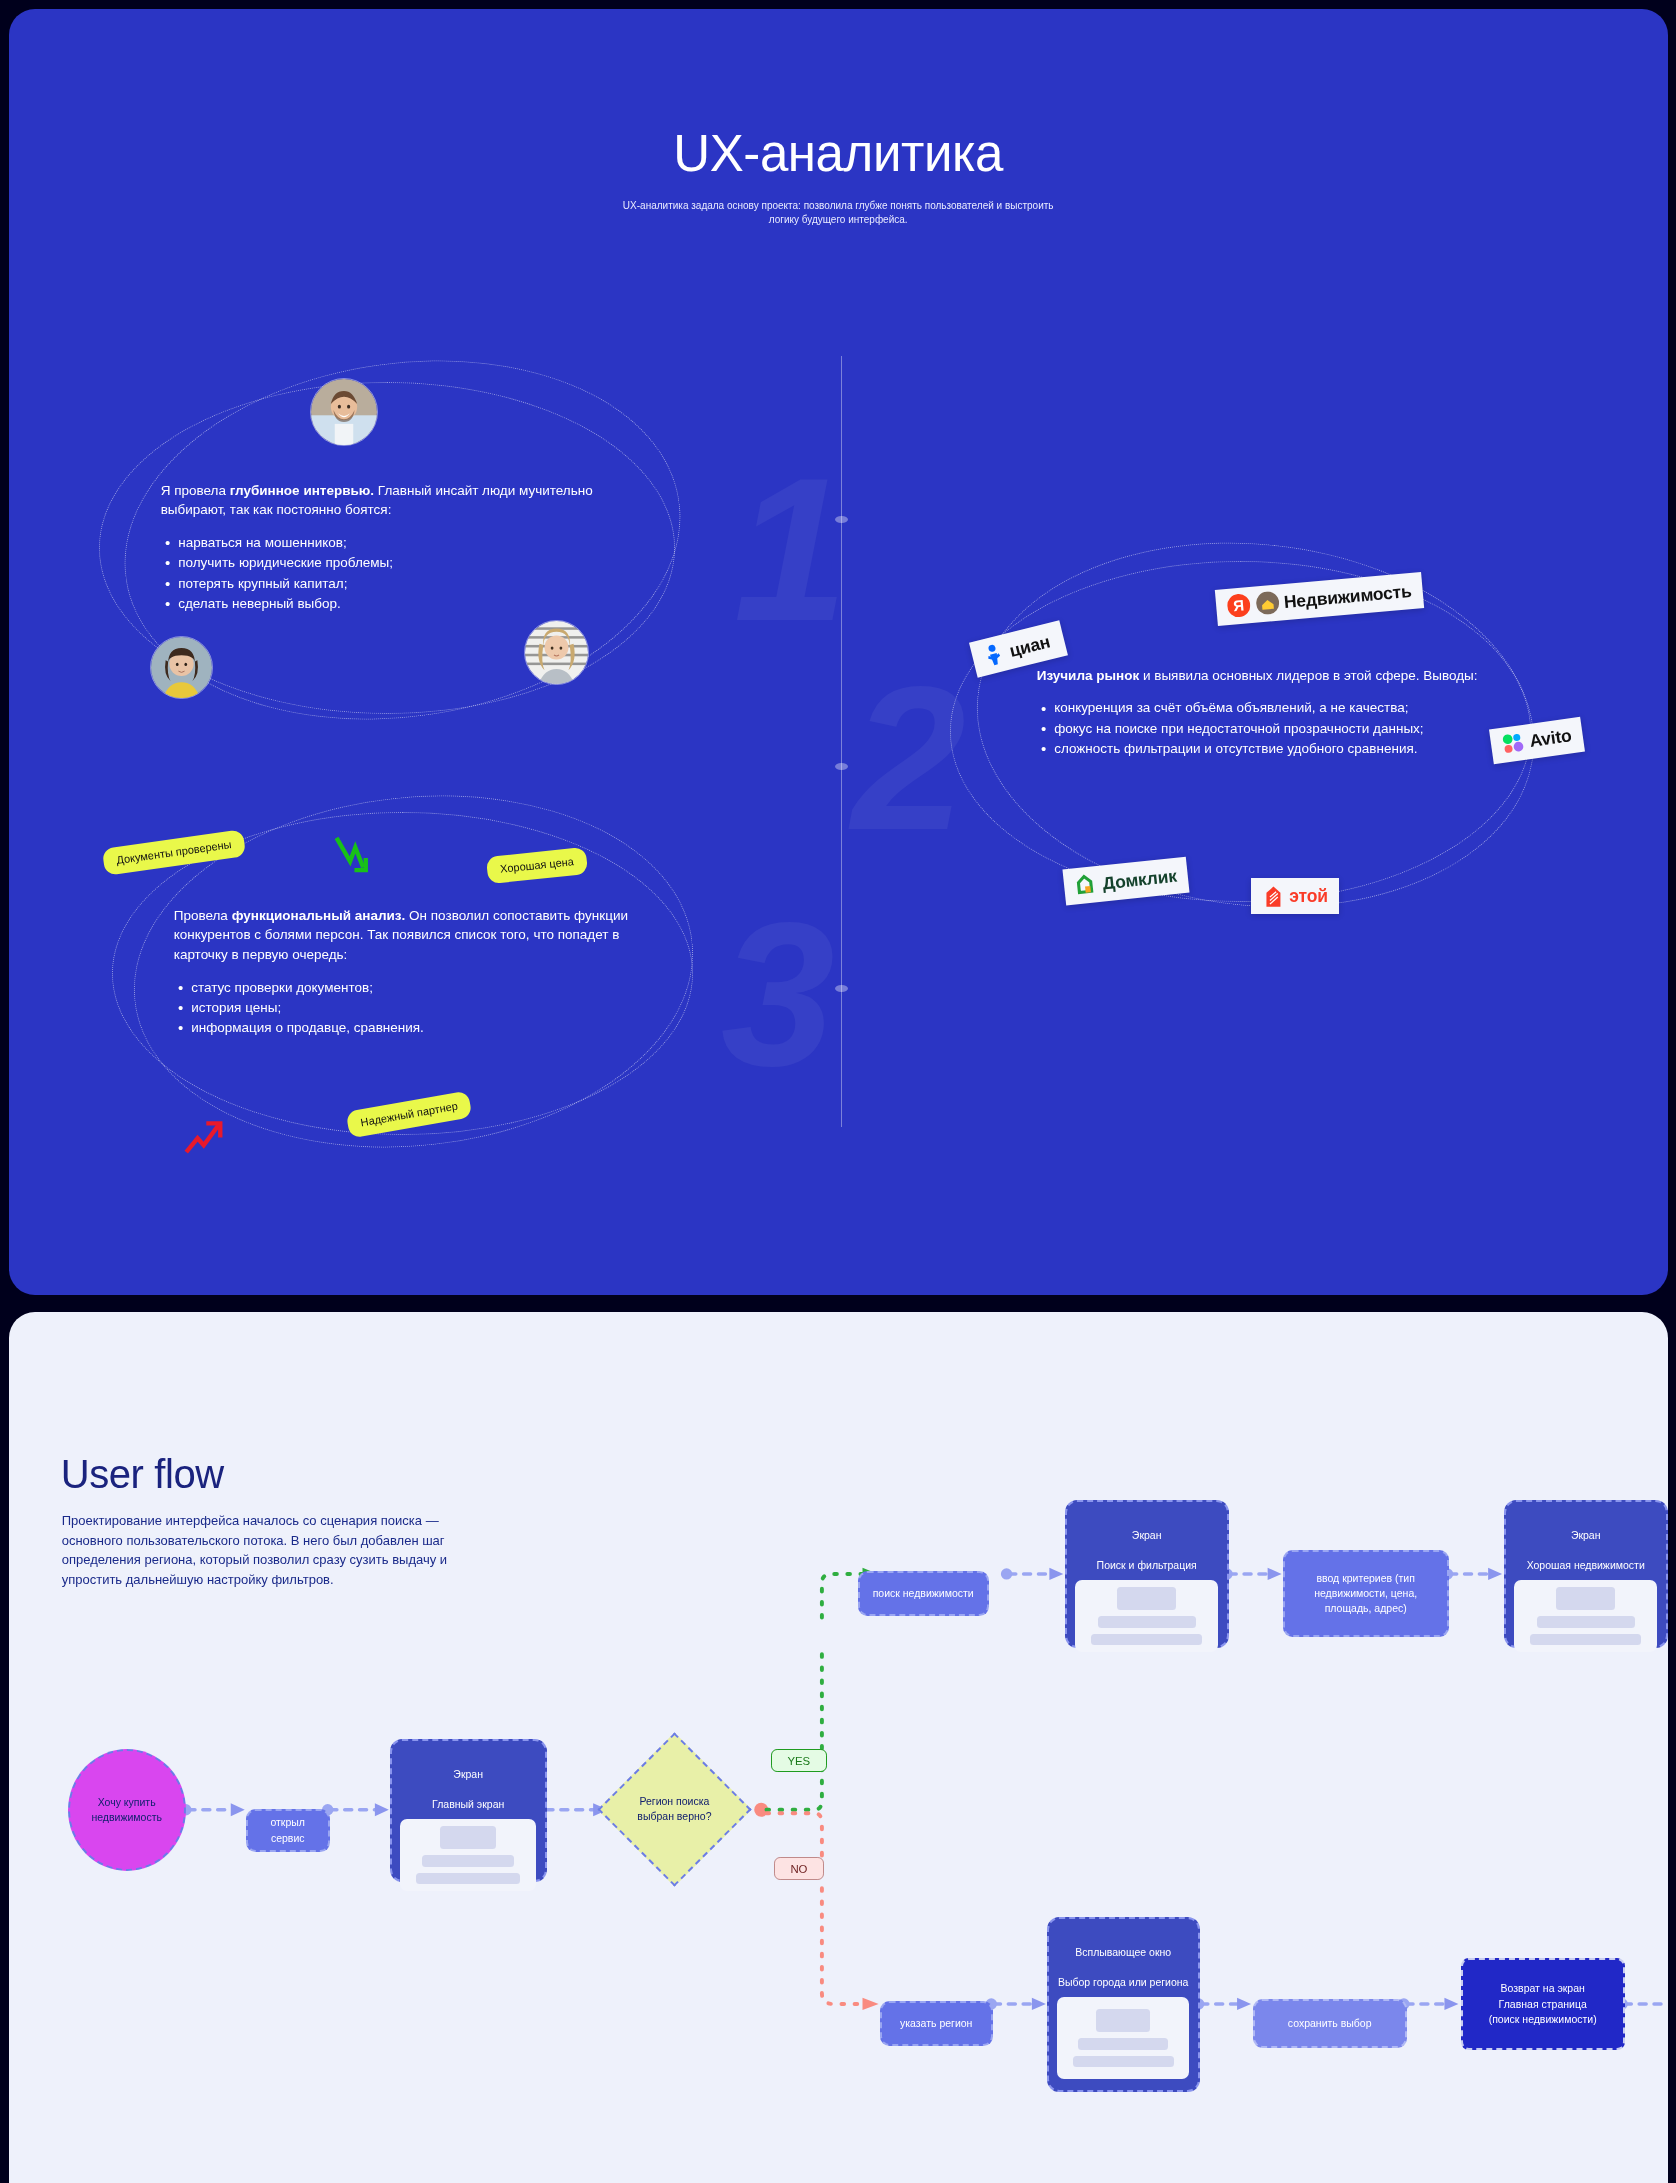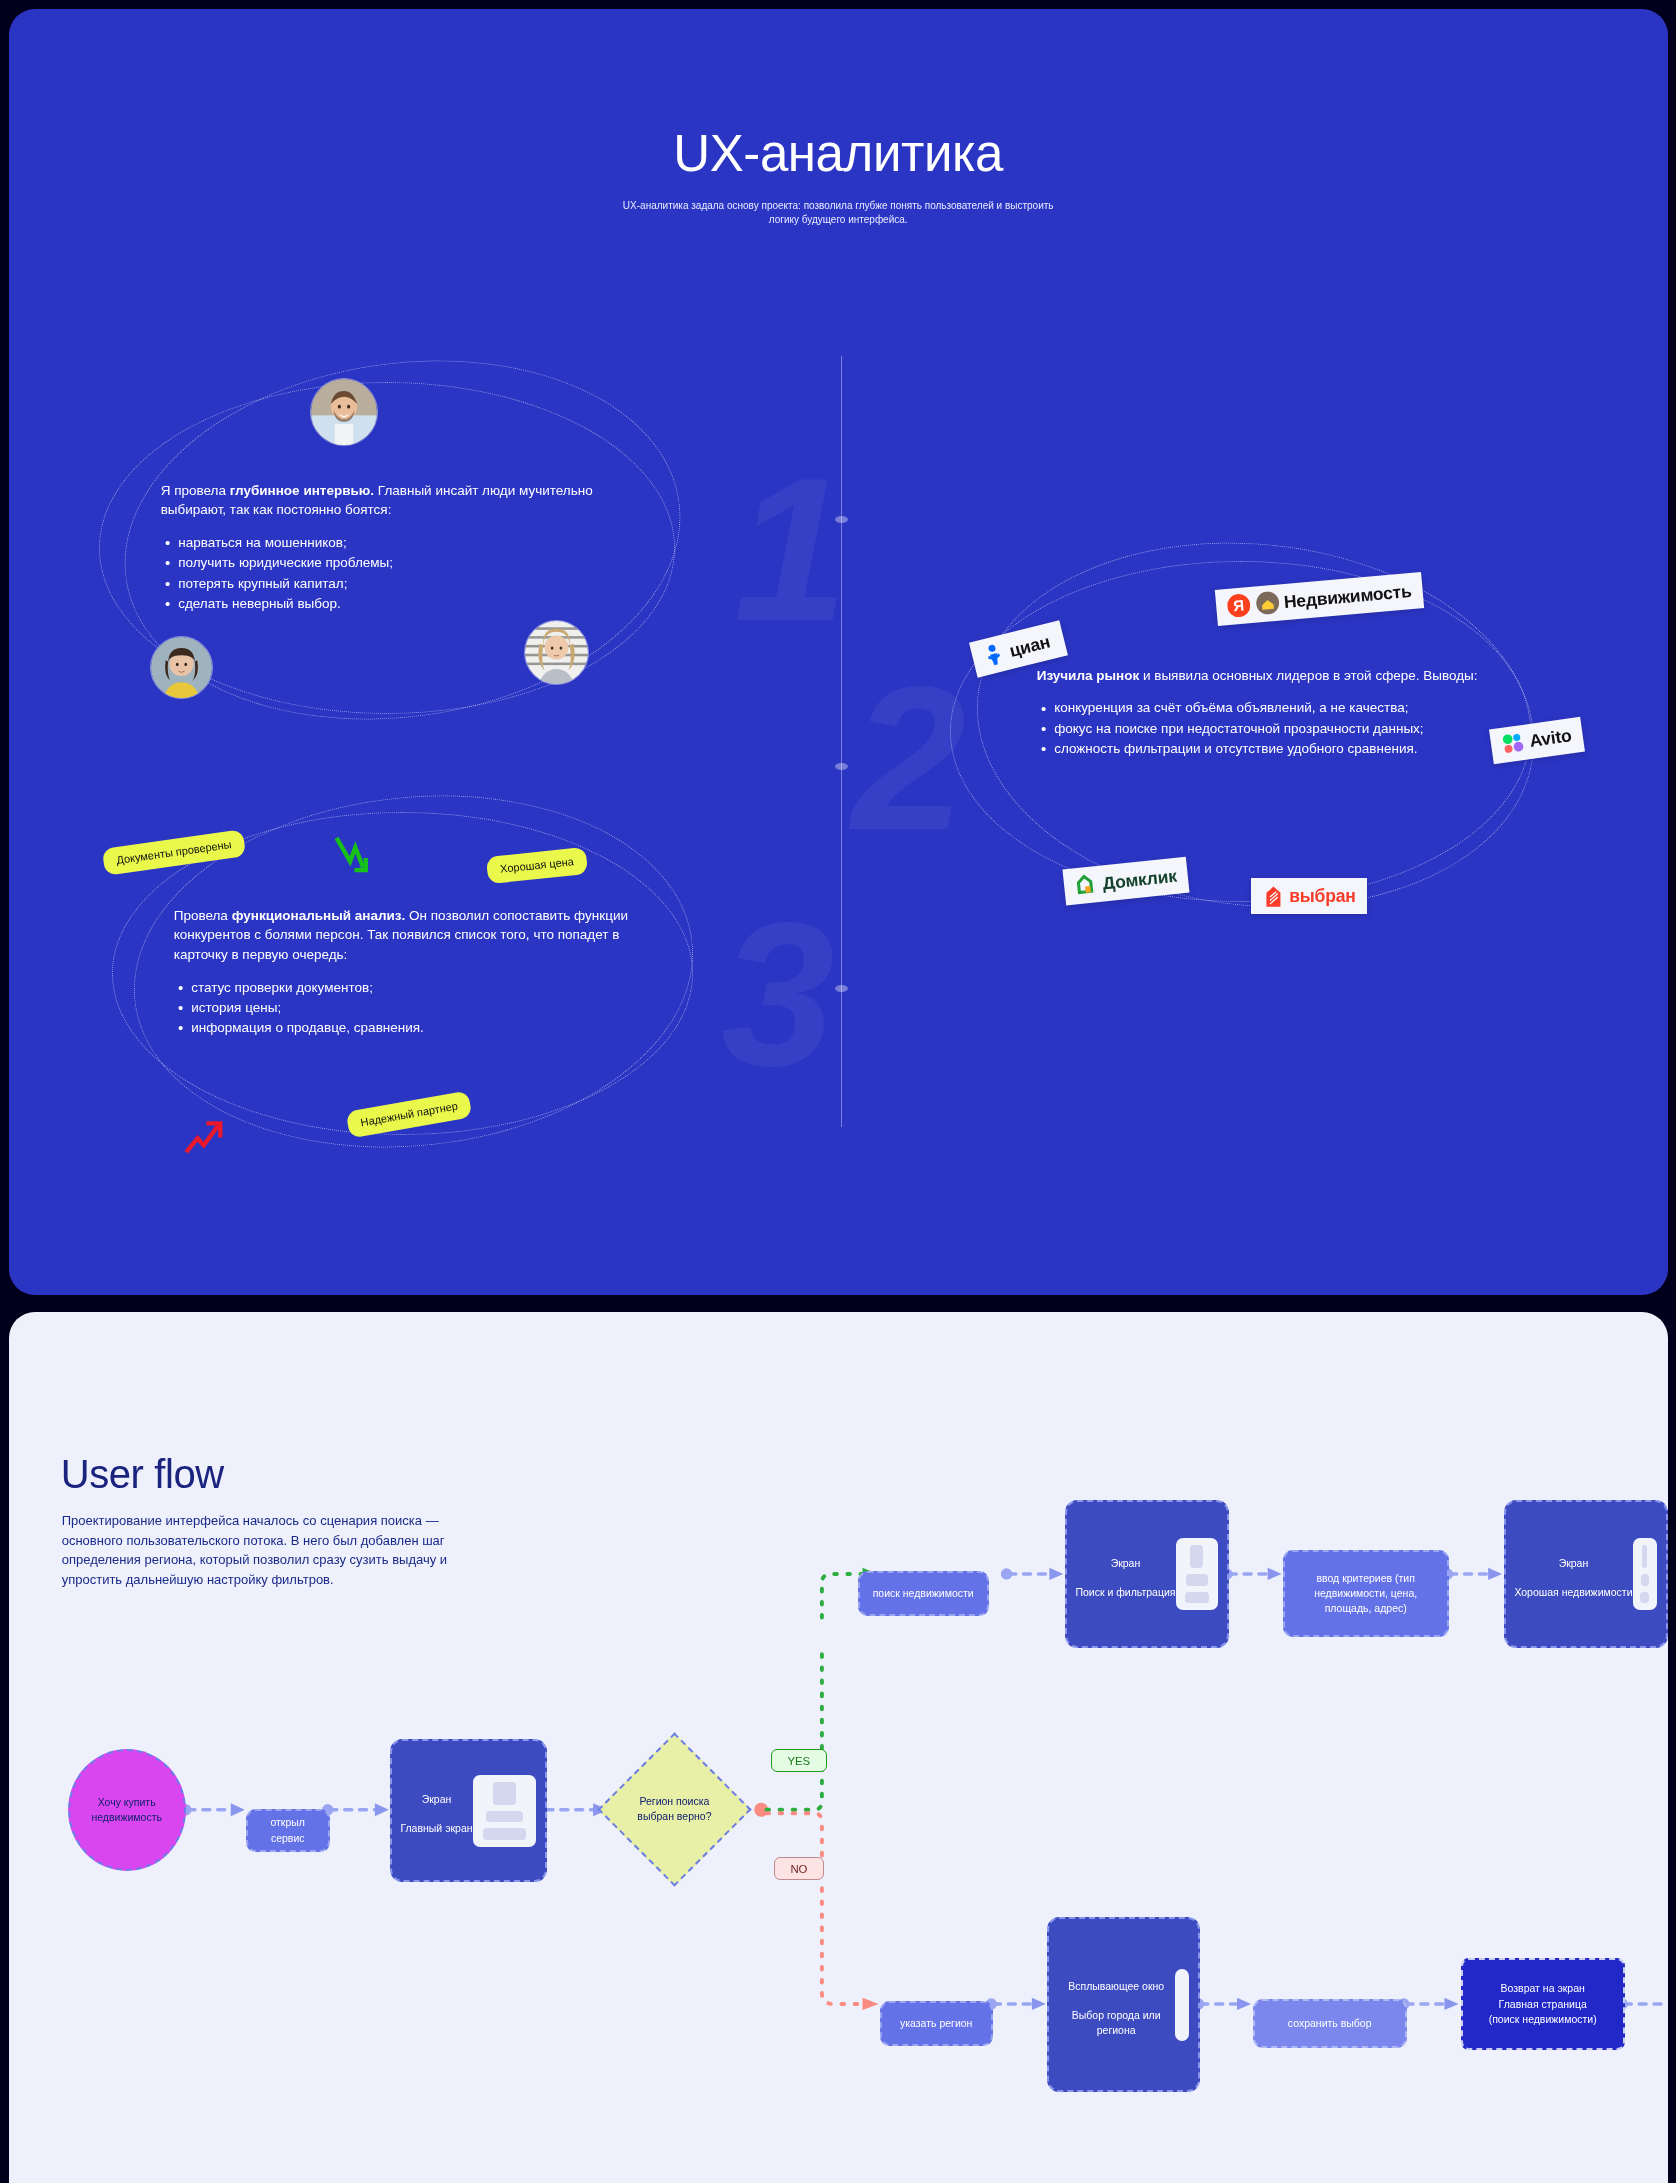--- a/index.html
+++ b/index.html
@@ -179,21 +179,21 @@
     color: #ffffff;
     font-size: 10.5px;
     line-height: 1.45;
     padding: 6.1px 7.9px;
     margin-top: 20px;
   }
   .node-screen {
     background: #3d4bc0;
     border: 2.2px dashed #8a95ee;
     border-radius: 12.2px;
-    flex-direction: row;
+    flex-direction: column;
     justify-content: space-between;
     padding: 11.4px 8.7px;
   }
   .node-screen .sc-title {
     color: #ffffff;
     font-size: 10.5px;
     line-height: 1.4;
     margin-bottom: 7.9px;
     white-space: pre-line;
   }
@@ -419,21 +419,21 @@
     <span>
       <svg width="22" height="23.6" viewBox="0 0 50 54">
           <path d="M10 20 l16 -14 l16 14 v32 h-32z" fill="#fa3c28"></path>
           <g stroke="#fff" stroke-width="3">
             <path d="M18 46 l18 -16"></path>
             <path d="M18 38 l18 -16"></path>
             <path d="M18 30 l14 -12"></path>
           </g>
         </svg>
     </span>
-    <span class="lbl" style="color:#fa3c28">выбран</span>
+    <span class="lbl" style="color:#fa3c28">этой</span>
   </div>
 </div>
 
 <div class="card-flow">
 
   <div class="uf-title">User flow</div>
   <div class="uf-desc">Проектирование интерфейса началось со сценария поиска — основного пользовательского потока. В него был добавлен шаг определения региона, который позволил сразу сузить выдачу и упростить дальнейшую настройку фильтров.</div>
 
   <svg class="flow-canvas" viewBox="0 0 3800 2120" preserveAspectRatio="none">
 

